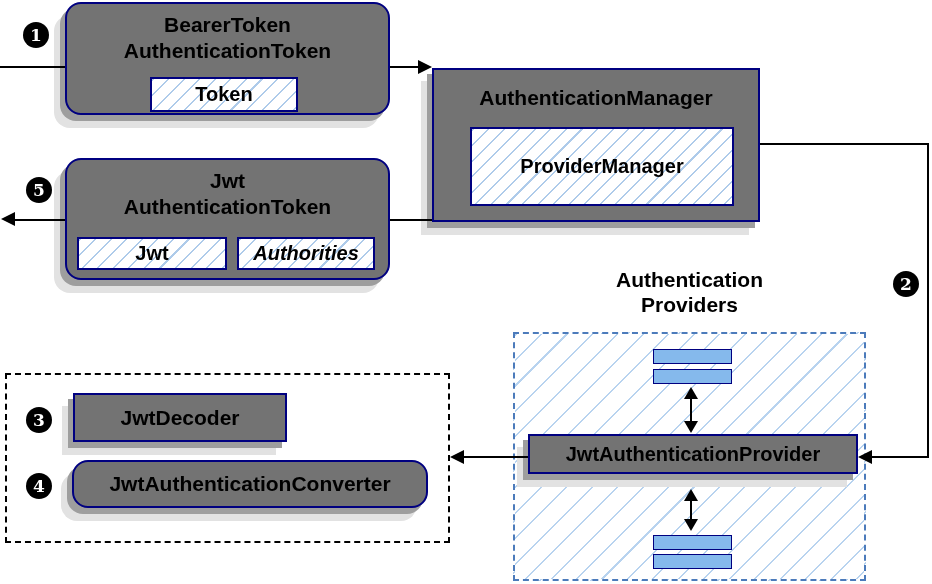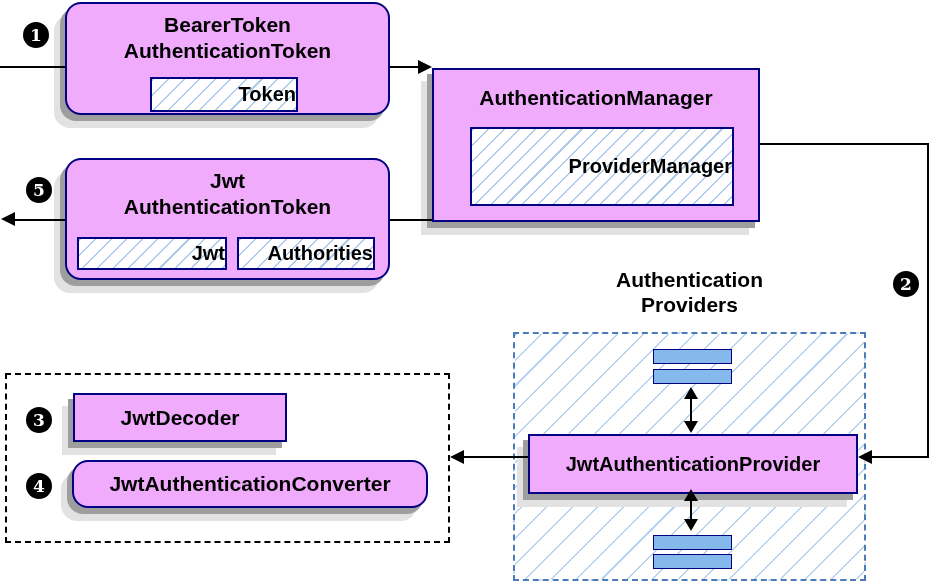--- a/index.html
+++ b/index.html
@@ -1,30 +1,30 @@
 <!DOCTYPE html>
 <html><head>
 <meta charset="utf-8">
 <style>
   html,body { margin:0; padding:0; background:#fff; }
   #canvas {
     position:relative; width:932px; height:584px; overflow:hidden;
     font-family:"Liberation Sans", sans-serif; color:#000; background:#fff;
   }
   .node {
-    position:absolute; background:#f0abfc; border:2px solid #000080;
+    position:absolute; background:#737373; border:2px solid #000080;
     box-sizing:border-box; z-index:2;
   }
   .rounded { border-radius:16px; }
   .shadow { box-shadow:-5px 6px 0 #9e9e9e, -11px 13px 0 #e2e2e2; }
   .node-title { font-weight:bold; font-size:21px; line-height:26px; text-align:center; padding-top:8px; }
   .center-flex { display:flex; align-items:center; justify-content:center; }
   .field {
     position:absolute; border:2px solid #000080; box-sizing:border-box;
-    display:flex; align-items:center; justify-content:flex-end;
+    display:flex; align-items:center; justify-content:center;
     font-weight:bold; font-size:20px; color:#000;
   }
   .hatch {
     background-color:#fff;
     background-image:repeating-linear-gradient(135deg, #aecbea 0, #aecbea 1.5px, transparent 1.5px, transparent 11px);
   }
   .hatch-big {
     background-color:#fff;
     background-image:repeating-linear-gradient(135deg, #b8d3ef 0, #b8d3ef 1.5px, transparent 1.5px, transparent 18px);
   }
@@ -85,26 +85,26 @@
   </div>
 
   <div class="node rounded shadow" style="left:65px; top:158px; width:325px; height:122px;">
     <div class="node-title">
       <span style="display:block;">Jwt</span>
       <span style="display:block;">AuthenticationToken</span>
     </div>
     <div class="field hatch" style="left:10px; top:77px; width:150px; height:33px;">
       <span>Jwt</span>
     </div>
-    <div class="field hatch" style="left:170px; top:77px; width:138px; height:33px;">
+    <div class="field hatch" style="left:170px; top:77px; width:138px; height:33px;font-style:italic;">
       <span>Authorities</span>
     </div>
   </div>
 
-  <div class="node shadow center-flex" style="left:528px; top:434px; width:330px; height:60px; font-weight:bold; font-size:20px;">
+  <div class="node shadow center-flex" style="left:528px; top:434px; width:330px; height:40px; font-weight:bold; font-size:20px;">
     <span>JwtAuthenticationProvider</span>
   </div>
 
   <div class="small-rect" style="left:653px; top:349px;"></div>
   <div class="small-rect" style="left:653px; top:369px;"></div>
   <div class="small-rect" style="left:653px; top:535px;"></div>
   <div class="small-rect" style="left:653px; top:554px;"></div>
 
   <div class="node shadow center-flex" style="left:73px; top:393px; width:214px; height:49px; font-weight:bold; font-size:21px;">
     <span>JwtDecoder</span>

